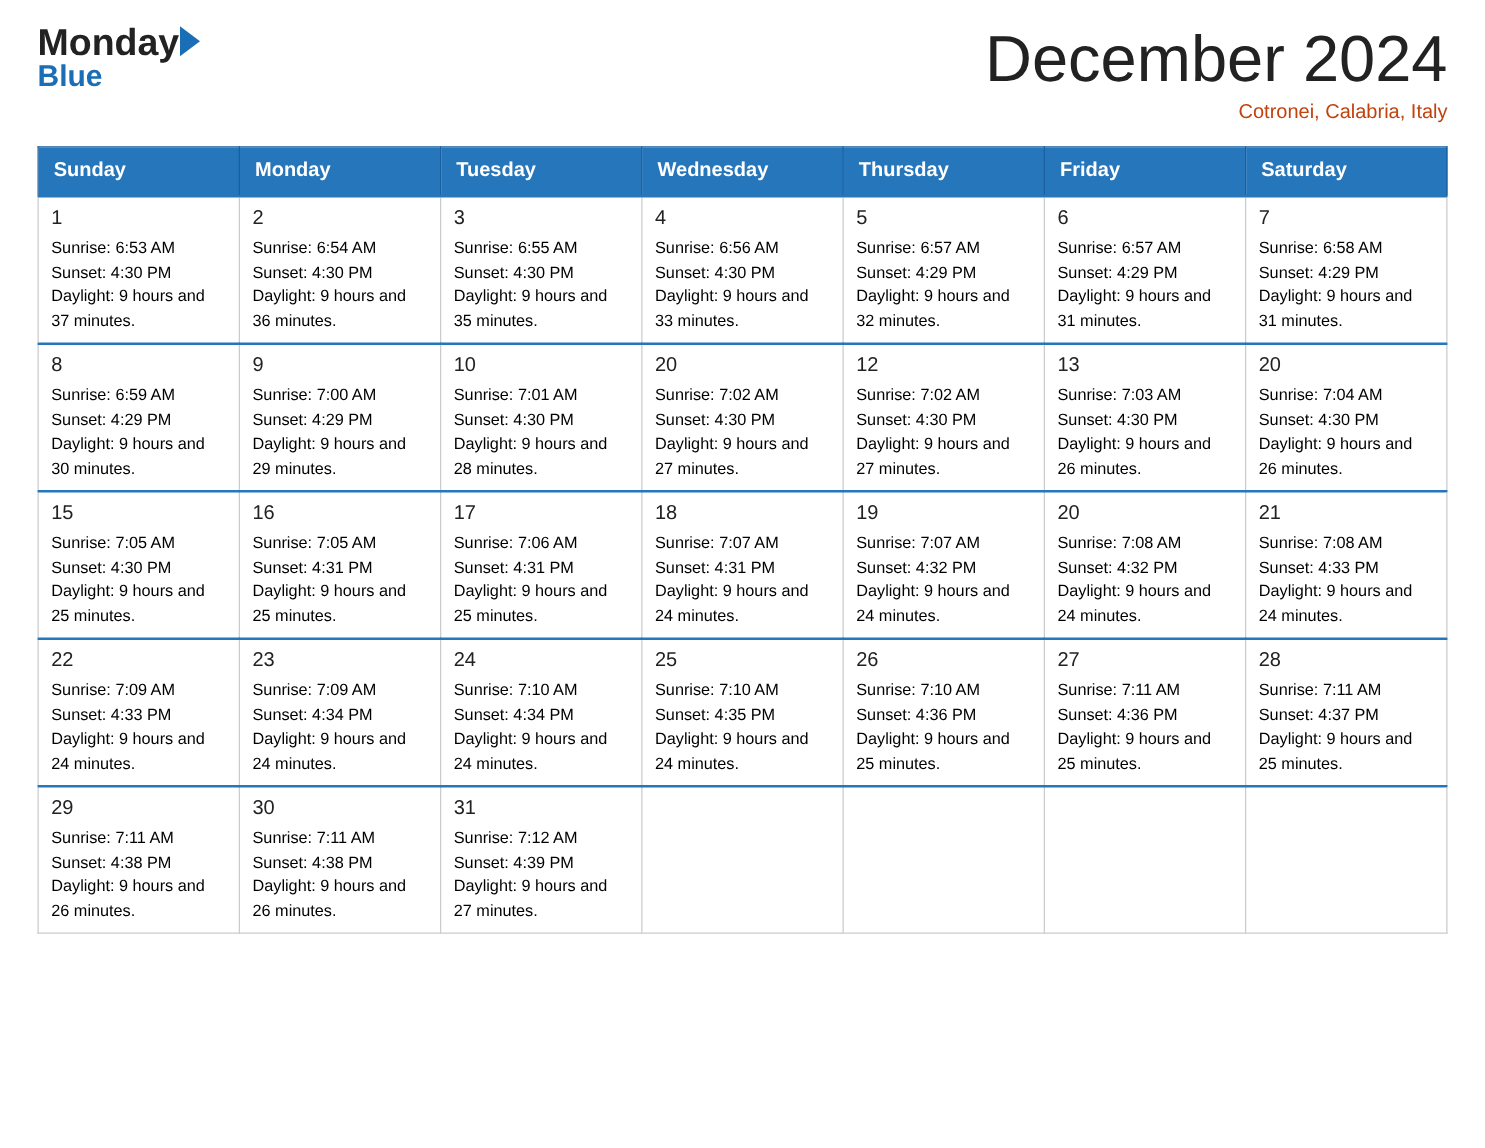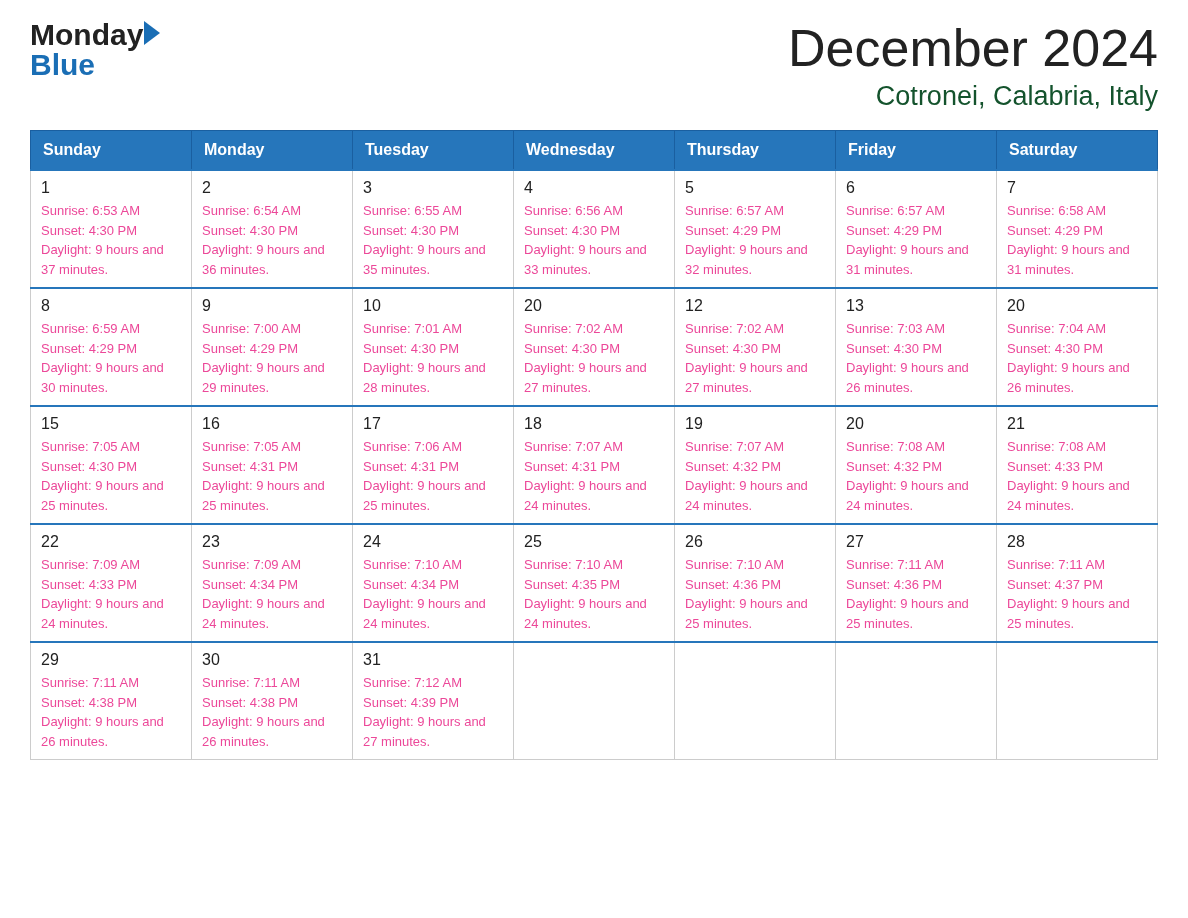--- a/index.html
+++ b/index.html
@@ -19,23 +19,23 @@
     .title-block {
       text-align: right;
     }
     .title-block h1 {
       font-size: 52px;
       font-weight: 300;
       color: #222;
       line-height: 1.1;
     }
     .title-block h2 {
-      font-size: 27px;
+      font-size: 16px;
       font-weight: 400;
-      color: #14532d;
+      color: #c2410c;
       margin-top: 4px;
     }
     .calendar {
       width: 100%;
       border-collapse: collapse;
     }
     .calendar thead th {
       background-color: #2676bb;
       color: #fff;
       font-size: 16px;
@@ -57,21 +57,21 @@
     }
     .day-num {
       font-size: 16px;
       font-weight: 500;
       color: #222;
       margin-bottom: 4px;
       display: block;
     }
     .day-detail {
       font-size: 13px;
-      color: #ec4899;
+      color: #000000;
       line-height: 1.5;
     }
     .empty-cell {
       background: #fff;
     }
     .logo-arrow {
       display: inline-block;
       width: 0;
       height: 0;
       border-top: 12px solid transparent;
@@ -89,21 +89,21 @@
     .logo-row1 {
       display: flex;
       align-items: center;
       font-size: 30px;
       font-weight: bold;
       color: #222;
       line-height: 1;
     }
     .logo-row2 {
       color: #1a6eb5;
-      font-size: 30px;
+      font-size: 24px;
       font-weight: bold;
       margin-top: -2px;
     }
   </style>
 </head>
 <body>
 
 <div class="header">
   <div class="logo-block">
     <div class="logo-row1">

